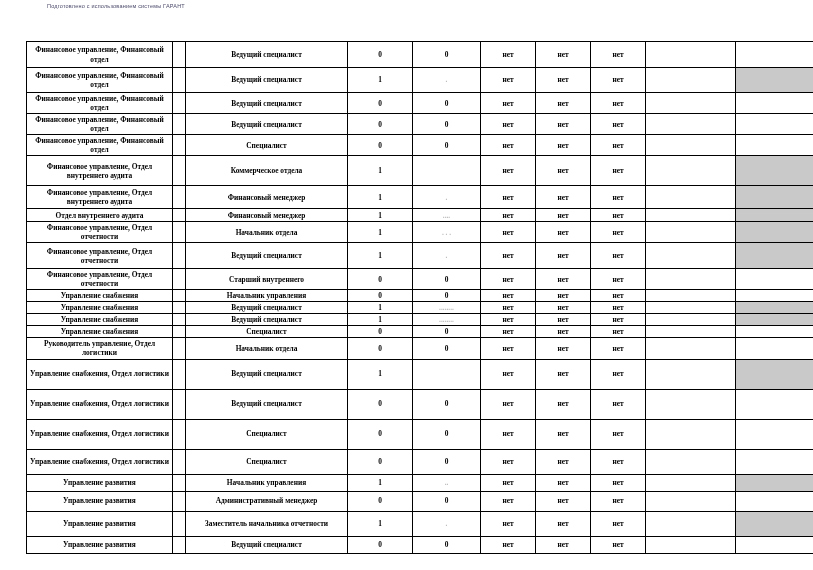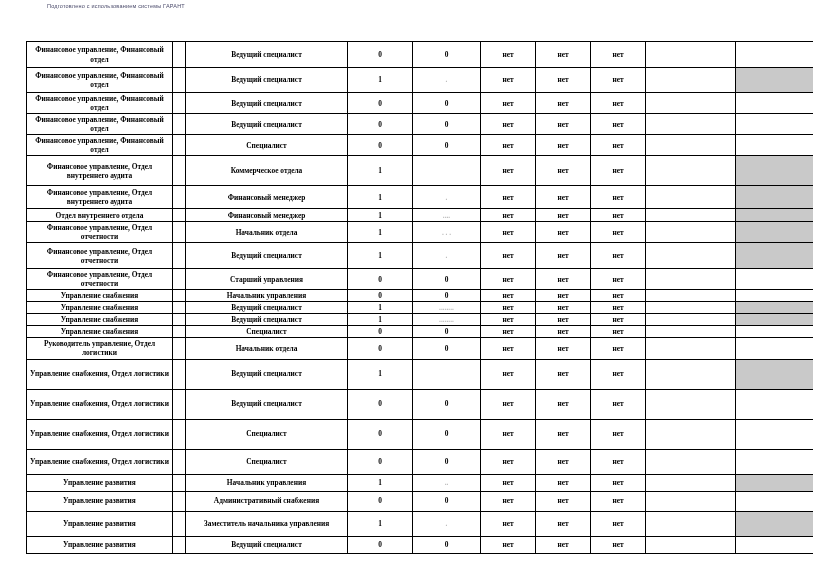--- a/index.html
+++ b/index.html
@@ -156,21 +156,21 @@
             <td class="c2">Финансовый менеджер</td>
             <td class="c3">1</td>
             <td class="c4 faint">.</td>
             <td class="c5">нет</td>
             <td class="c6">нет</td>
             <td class="c7">нет</td>
             <td class="c8"></td>
             <td class="c9 shaded"></td>
           </tr>
           <tr style="height: 13px;">
-            <td class="c0">Отдел внутреннего отдела</td>
+            <td class="c0">Отдел внутреннего аудита</td>
             <td class="c1"></td>
             <td class="c2">Финансовый менеджер</td>
             <td class="c3">1</td>
             <td class="c4 faint">....</td>
             <td class="c5">нет</td>
             <td class="c6">нет</td>
             <td class="c7">нет</td>
             <td class="c8"></td>
             <td class="c9 shaded"></td>
           </tr>
@@ -194,21 +194,21 @@
             <td class="c4 faint">.</td>
             <td class="c5">нет</td>
             <td class="c6">нет</td>
             <td class="c7">нет</td>
             <td class="c8"></td>
             <td class="c9 shaded"></td>
           </tr>
           <tr style="height: 21px;">
             <td class="c0">Финансовое управление, Отдел отчетности</td>
             <td class="c1"></td>
-            <td class="c2">Старший управления</td>
+            <td class="c2">Старший внутреннего</td>
             <td class="c3">0</td>
             <td class="c4">0</td>
             <td class="c5">нет</td>
             <td class="c6">нет</td>
             <td class="c7">нет</td>
             <td class="c8"></td>
             <td class="c9"></td>
           </tr>
           <tr style="height: 12px;">
             <td class="c0">Управление снабжения</td>
@@ -326,33 +326,33 @@
             <td class="c4 faint">..</td>
             <td class="c5">нет</td>
             <td class="c6">нет</td>
             <td class="c7">нет</td>
             <td class="c8"></td>
             <td class="c9 shaded"></td>
           </tr>
           <tr style="height: 20px;">
             <td class="c0">Управление развития</td>
             <td class="c1"></td>
-            <td class="c2">Административный снабжения</td>
+            <td class="c2">Административный менеджер</td>
             <td class="c3">0</td>
             <td class="c4">0</td>
             <td class="c5">нет</td>
             <td class="c6">нет</td>
             <td class="c7">нет</td>
             <td class="c8"></td>
             <td class="c9"></td>
           </tr>
           <tr style="height: 25px;">
             <td class="c0">Управление развития</td>
             <td class="c1"></td>
-            <td class="c2">Заместитель начальника управления</td>
+            <td class="c2">Заместитель начальника отчетности</td>
             <td class="c3">1</td>
             <td class="c4 faint">.</td>
             <td class="c5">нет</td>
             <td class="c6">нет</td>
             <td class="c7">нет</td>
             <td class="c8"></td>
             <td class="c9 shaded"></td>
           </tr>
           <tr style="height: 17px;">
             <td class="c0">Управление развития</td>

